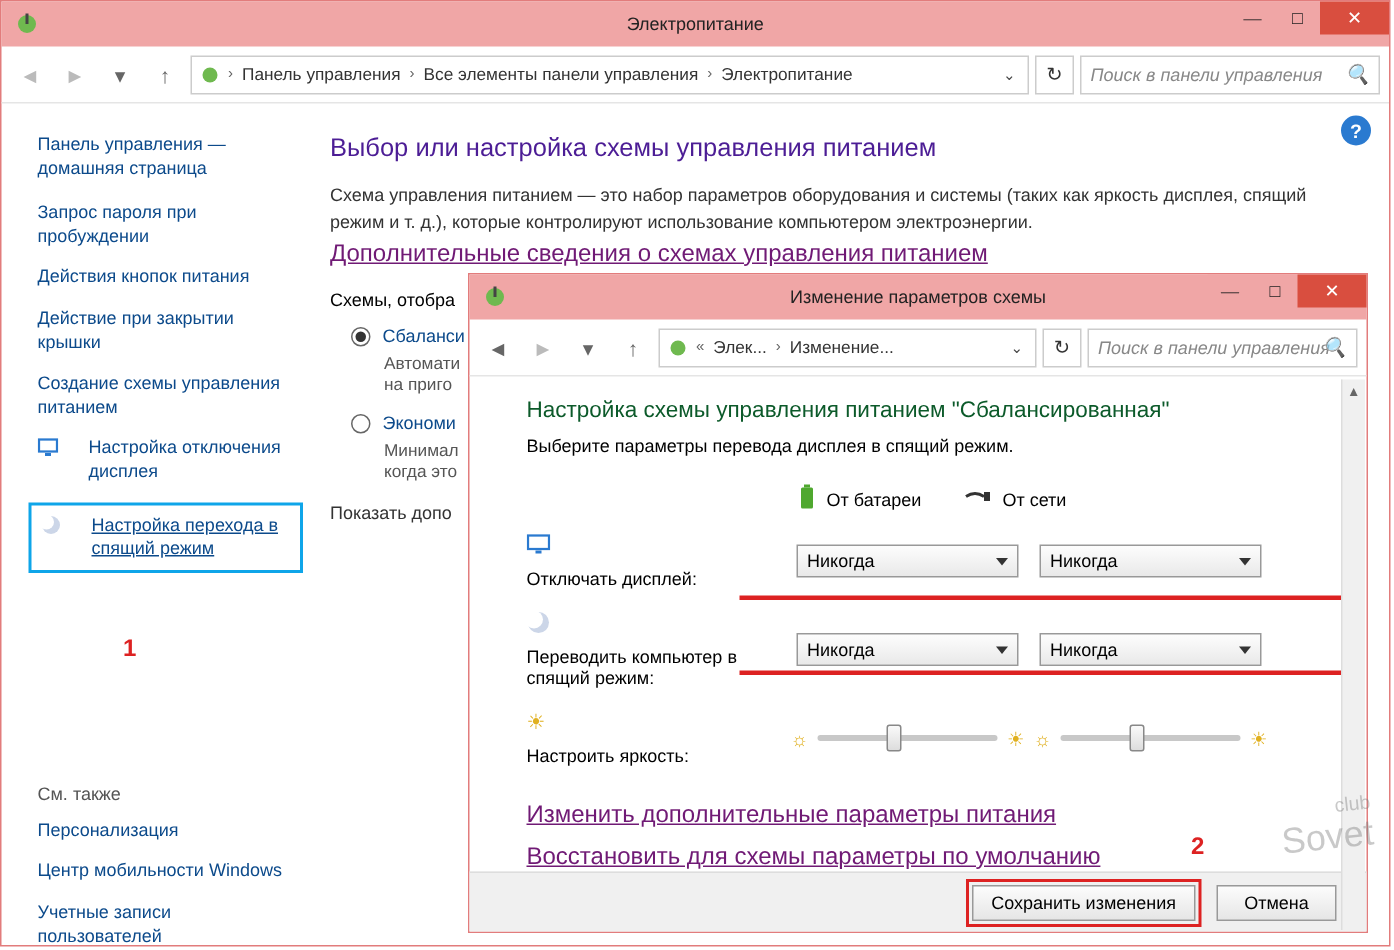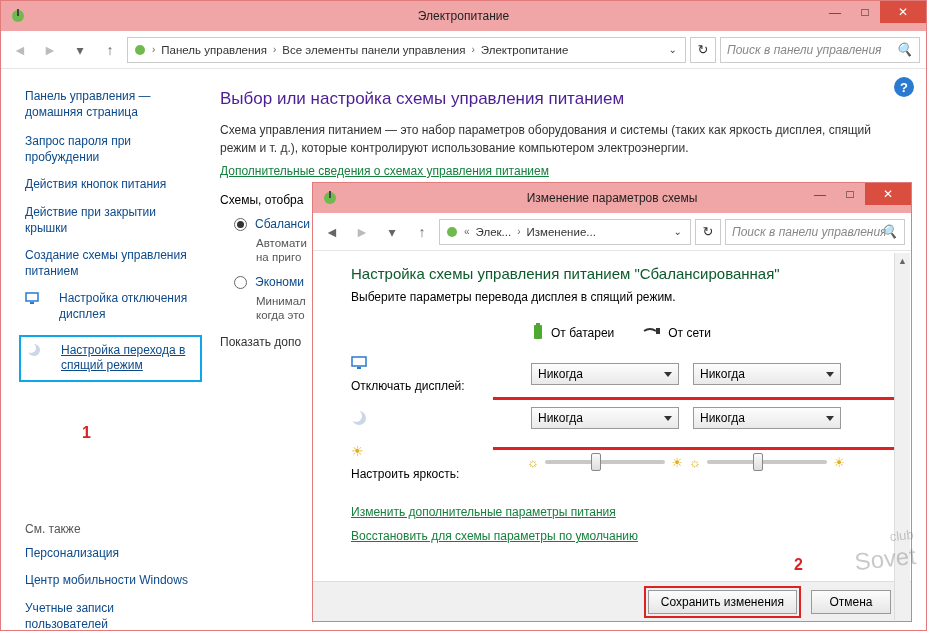--- a/index.html
+++ b/index.html
@@ -32,21 +32,21 @@
 .sidelink { color: #0c4a8b; margin-bottom: 12px; line-height: 1.3; cursor: pointer; }
 .sidelink.icon-row { display: flex; gap: 20px; align-items: flex-start; }
 .sidelink .li-icon { width: 14px; height: 14px; flex-shrink: 0; }
 .side-highlight { border: 2px solid #0ea5e9; padding: 6px; margin: 2px -6px 12px -6px; }
 .side-highlight a { color: #0c4a8b; text-decoration: underline; }
 .seealso-head { color: #555; margin-top: 140px; margin-bottom: 10px; }
 
 .maincol { flex: 1; padding: 18px 30px 10px 14px; position: relative; }
 .page-title { color: #4c1d95; font-size: 17px; margin-bottom: 12px; }
 .desc { font-size: 12px; color: #333; line-height: 1.5; margin-bottom: 4px; }
-.link { color: #15803d; text-decoration: underline; font-size: 12px; cursor: pointer; }
+.link { color: #701a75; text-decoration: underline; font-size: 16px; cursor: pointer; }
 
 .plans-label { font-size: 12px; margin: 14px 0 6px 0; }
 .plan-row { display: flex; gap: 8px; align-items: flex-start; font-size: 12px; padding: 4px 0 4px 14px; }
 .plan-row .radio { width: 13px; height: 13px; border: 1px solid #666; border-radius: 50%; position: relative; margin-top: 1px; }
 .plan-row .radio.sel::after { content: ""; position: absolute; inset: 2px; background: #333; border-radius: 50%; }
 .plan-sub { font-size: 11.5px; color: #555; padding-left: 36px; margin-top:2px; }
 .plan-name { color: #0c4a8b; }
 .showmore { font-size:12px; color:#333; margin-top:14px; }
 
 .help-btn { position: absolute; top: 76px; right: 12px; width: 20px; height: 20px; border-radius: 50%; background: #2a7ad0; color: #fff; font-size: 13px; display: flex; align-items: center; justify-content: center; font-weight:bold; }
@@ -266,20 +266,21 @@
         </div>
     </div>
     <div class="redline l1"></div>
 
     <div class="setting-row">
       <div class="setting-label">
         <span class="si"><svg width="16" height="16">
               <circle cx="8" cy="8" r="7" fill="#ccd6e8"></circle>
               <circle cx="5" cy="6" r="6" fill="#fff"></circle>
             </svg></span>
+        <span>Переводить компьютер в спящий режим:</span>
       </div>
       <div class="dropdown">
           <span>Никогда</span>
         </div>
       <div class="dropdown">
           <span>Никогда</span>
         </div>
     </div>
     <div class="redline l2"></div>
 

